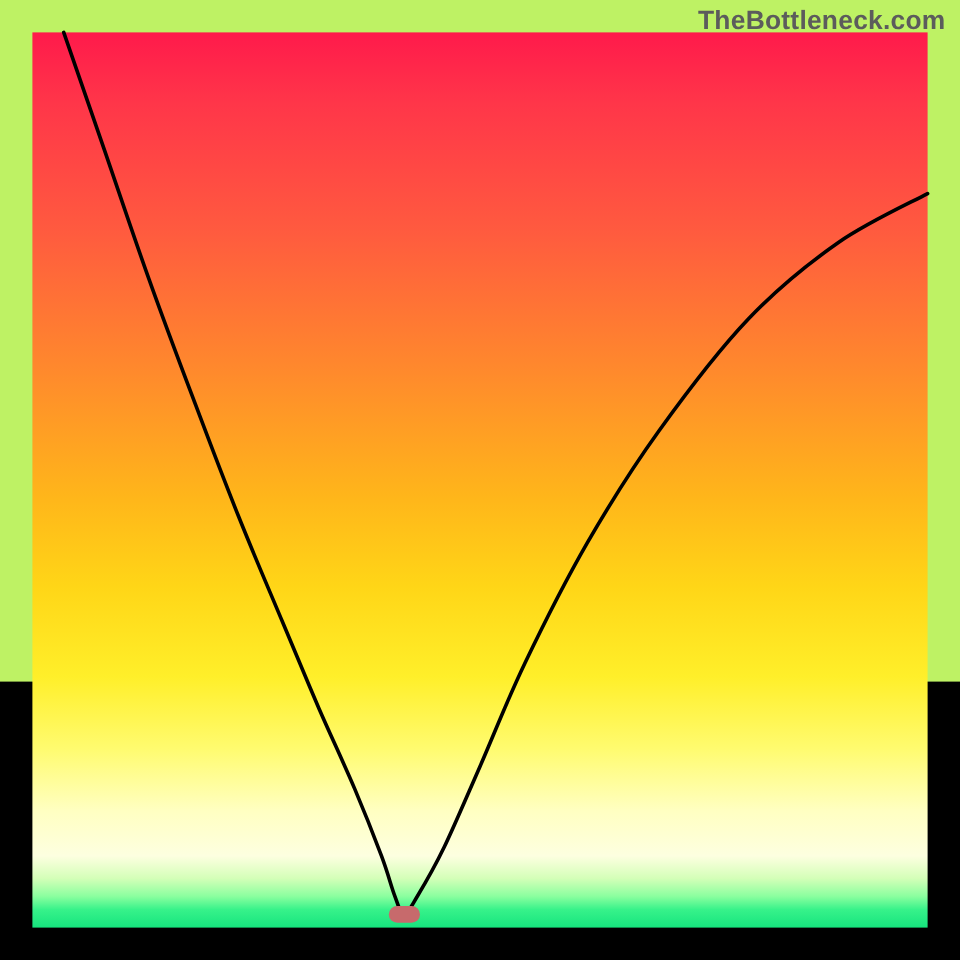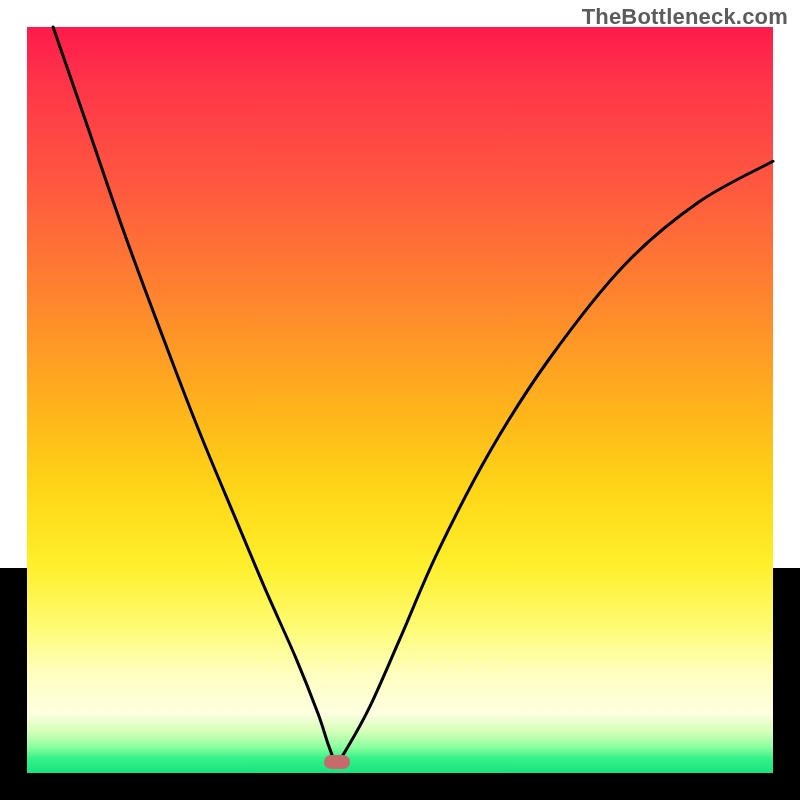--- a/index.html
+++ b/index.html
@@ -9,21 +9,21 @@
     height: 800px;
     background: #000;
     overflow: hidden;
   }
   .frame {
     position: absolute;
     left: 0;
     top: 0;
     width: 800px;
     height: 568px;
-    background: #ffffff;
+    background: #bef264;
   }
   .plot-area {
     position: absolute;
     left: 27px;
     top: 27px;
     width: 746px;
     height: 746px;
     
     background: linear-gradient(
       to bottom,

